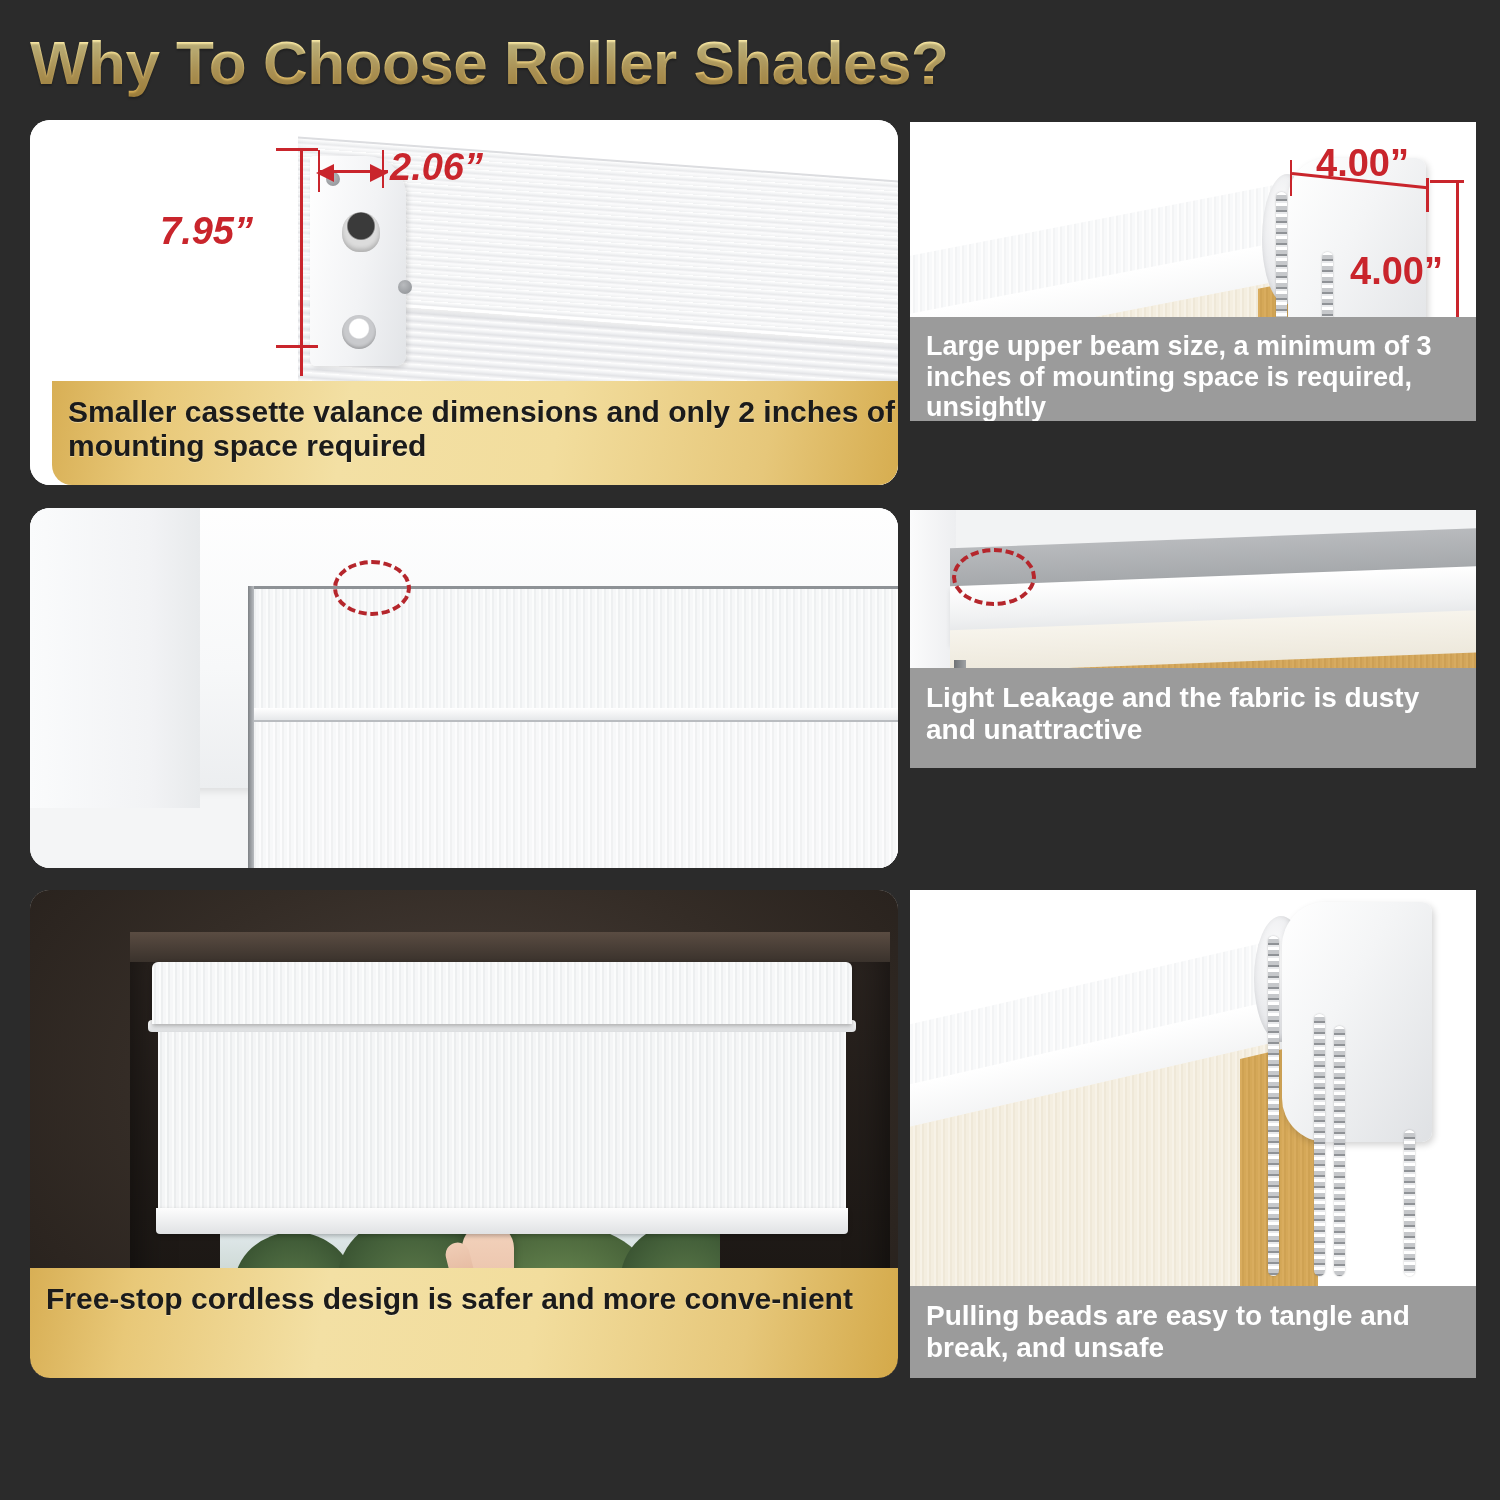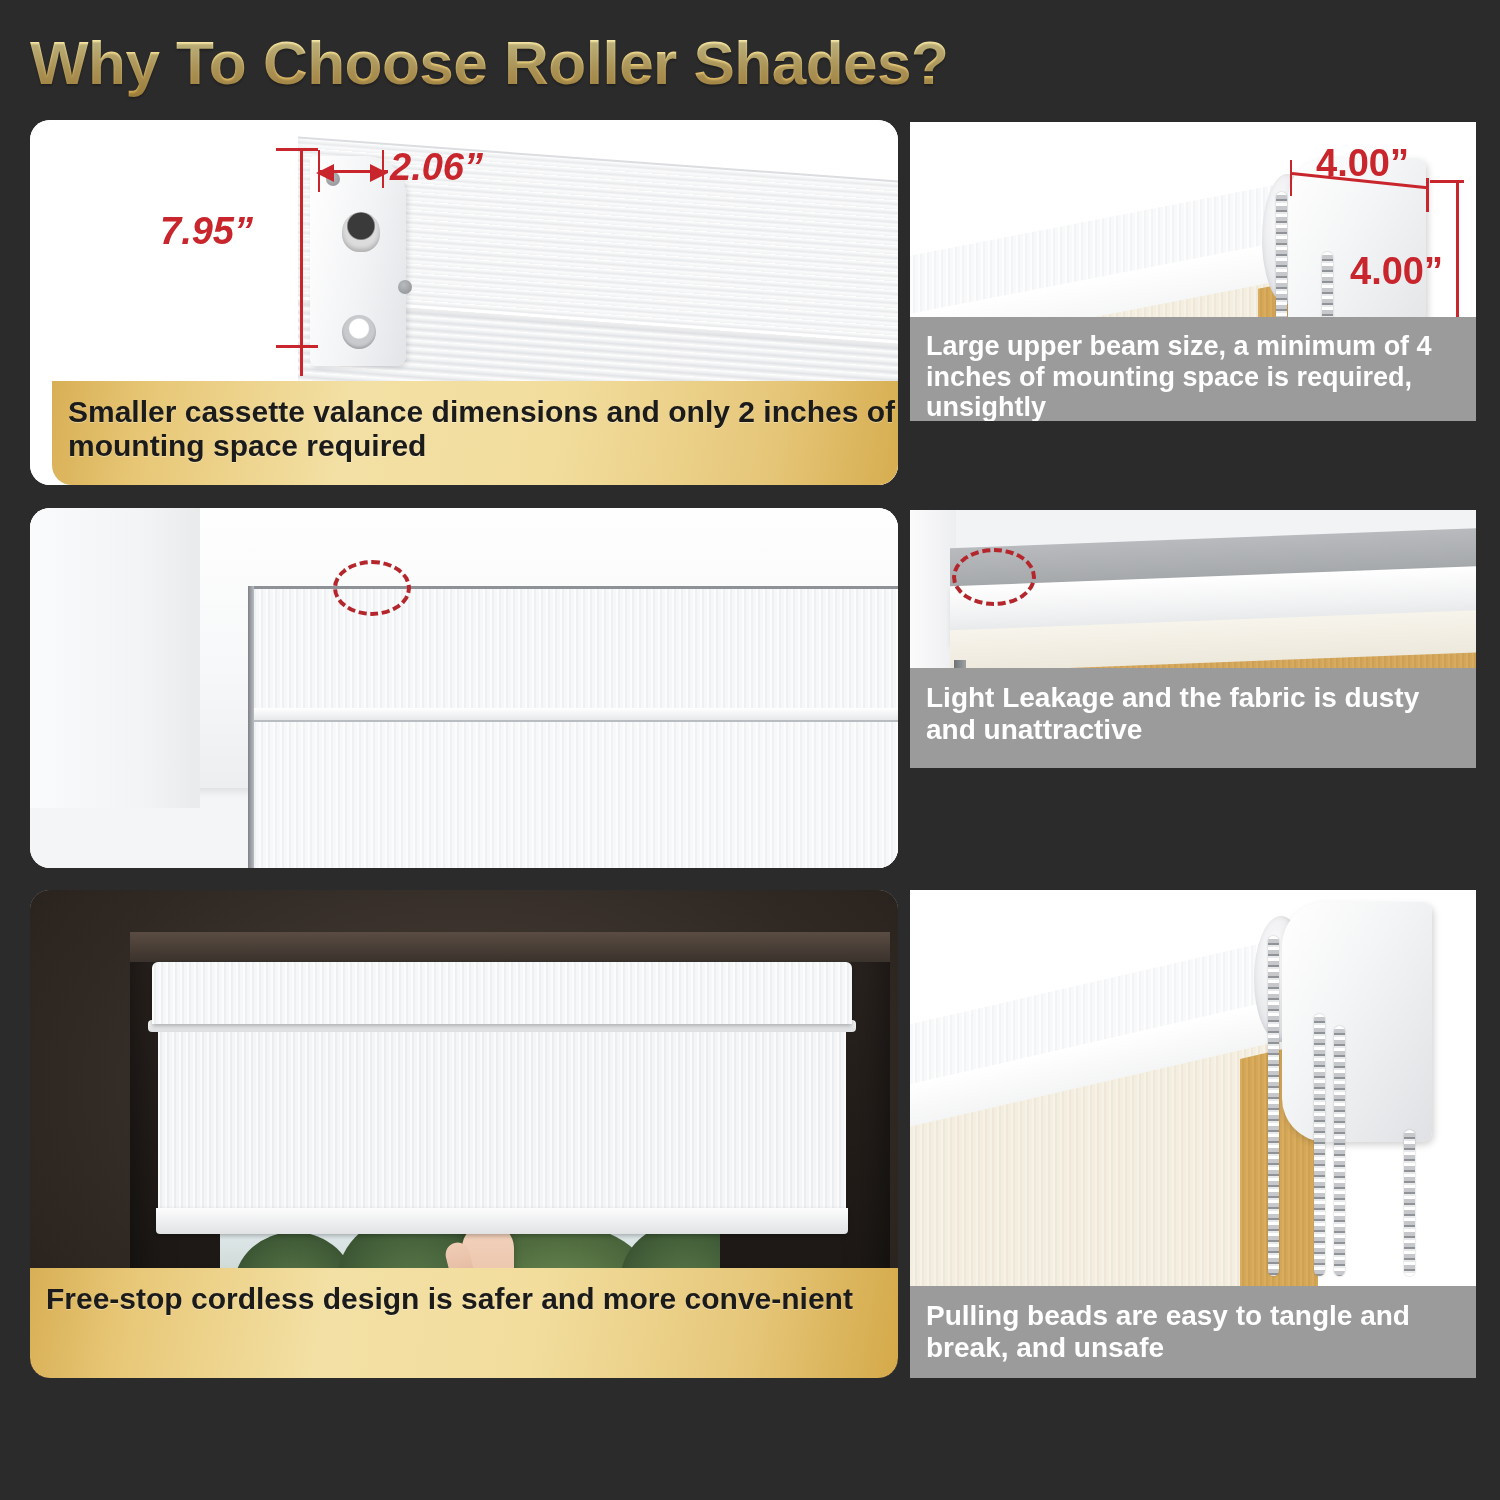--- a/index.html
+++ b/index.html
@@ -389,21 +389,21 @@
       <div class="redline" style="left:380px; top:38px; width:2px; height:36px;"></div>
       <div class="redline" style="left:516px; top:56px; width:3px; height:34px;"></div>
       <div class="redline" style="left:382px; top:50px; width:136px; height:3px; transform:rotate(6deg); transform-origin:left center;"></div>
       <div class="dim" style="left:406px; top:20px; font-size:38px;">4.00”</div>
 
       <div class="redline" style="left:546px; top:58px; width:3px; height:194px;"></div>
       <div class="redline" style="left:520px; top:58px; width:34px; height:3px;"></div>
       <div class="redline" style="left:508px; top:250px; width:46px; height:3px;"></div>
       <div class="dim" style="left:440px; top:128px; font-size:38px;">4.00”</div>
     </div>
-    <div class="caption gray">Large upper beam size, a minimum of 4 inches of mounting space is required, unsightly</div>
+    <div class="caption gray">Large upper beam size, a minimum of 3 inches of mounting space is required, unsightly</div>
   </div>
 
   <div class="panel left" id="p3">
     <div class="photo">
       <div class="w-frame-out"></div>
       <div class="w-left-wall"></div>
       <div class="w-shade-a"></div>
       <div class="w-railbar"></div>
       <div class="w-shade-b"></div>
       <div style="position:absolute;left:218px;top:78px;width:6px;height:282px;background:linear-gradient(90deg,#7e8286,#b9bcc0);"></div>

